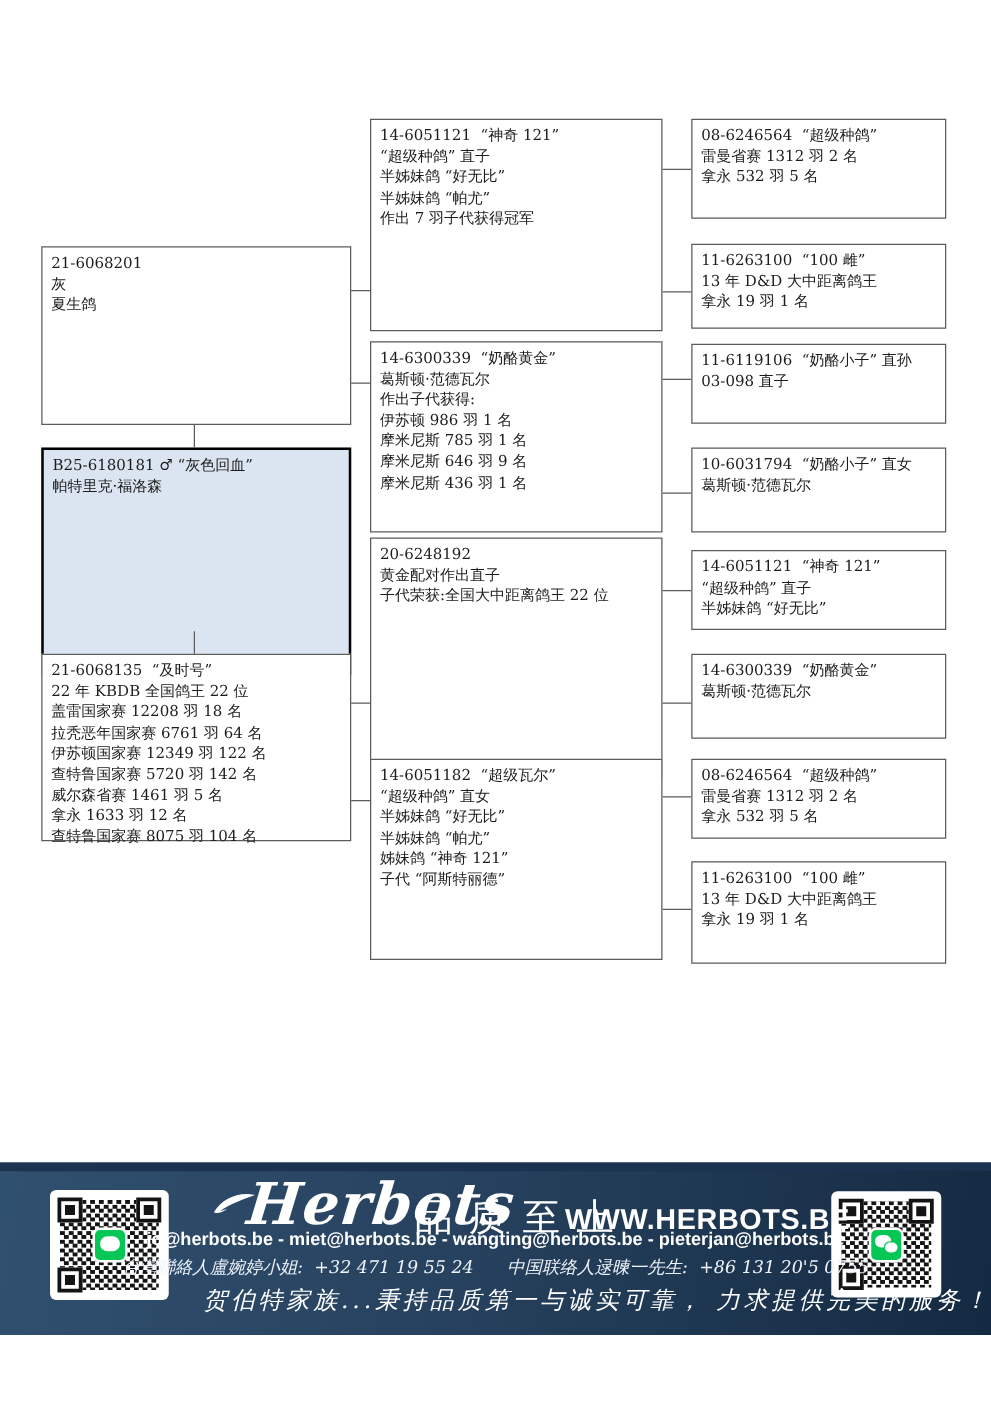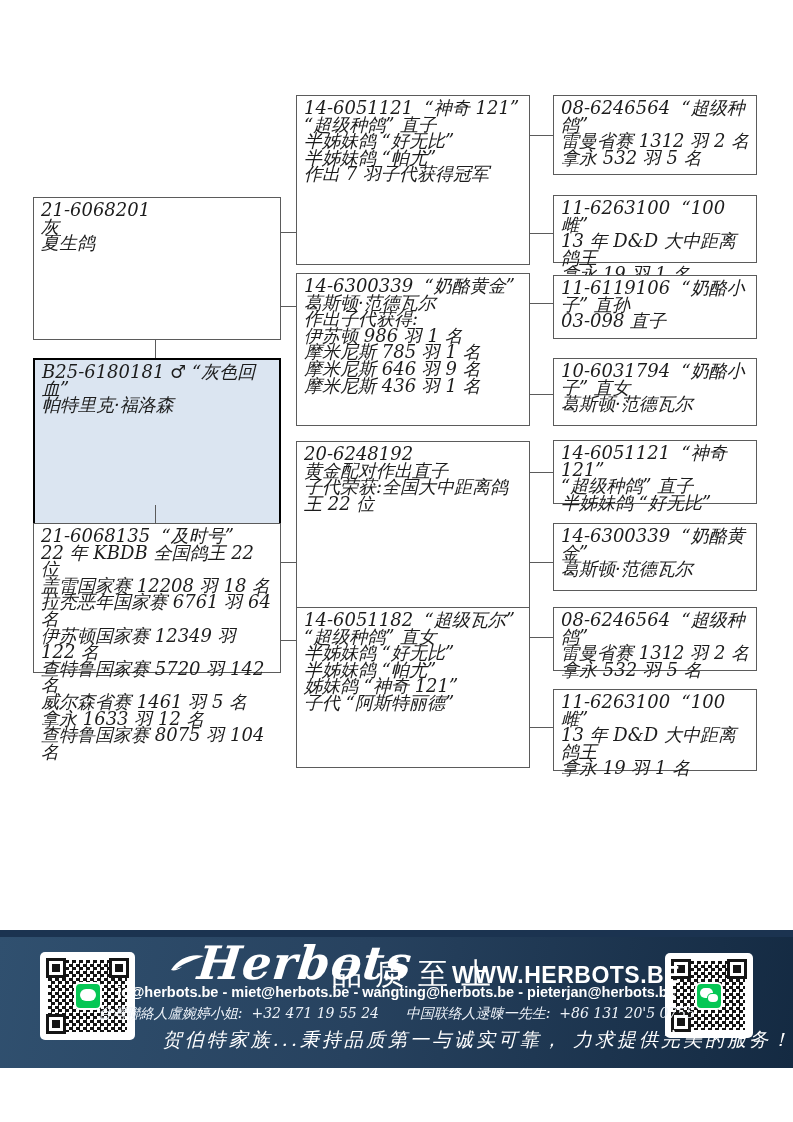--- a/index.html
+++ b/index.html
@@ -1,21 +1,21 @@
 <!DOCTYPE html>
 <html><head>
 <meta charset="utf-8">
 <style>
   html,body{margin:0;padding:0;background:#ffffff;}
   .page{position:relative;width:793px;height:1122px;background:#ffffff;overflow:hidden;
         font-family:"DejaVu Serif","Liberation Serif",serif;}
 
   
   .pbox{position:absolute;box-sizing:border-box;border:1px solid #5b5b5b;background:#fff;
-        padding:4px 6px 10px 7px;font-size:18px;line-height:16.6px;color:#1c1c1c;font-style:italic;}
+        padding:4px 6px 10px 7px;font-size:12px;line-height:16.6px;color:#1c1c1c;}
   .pbox.highlight{border:2px solid #000;background:#dbe5f1;}
   .pline{white-space:pre-wrap;}
 
   .conn{position:absolute;background:#5b5b5b;}
 
   
   .footer{position:absolute;left:0;top:930px;width:793px;height:138px;
           background:linear-gradient(100deg,#30506f 0%,#27425f 45%,#142a42 100%);}
   .footer-topstrip{position:absolute;left:0;top:0;width:100%;height:7px;background:#1b3350;}
 
@@ -84,21 +84,21 @@
     </div>
   <div class="pbox" style="left:296px;top:273px;width:234px;height:153px">
       <div class="pline">14-6300339  “奶酪黄金”</div>
       <div class="pline">葛斯顿·范德瓦尔</div>
       <div class="pline">作出子代获得:</div>
       <div class="pline">伊苏顿 986 羽 1 名</div>
       <div class="pline">摩米尼斯 785 羽 1 名</div>
       <div class="pline">摩米尼斯 646 羽 9 名</div>
       <div class="pline">摩米尼斯 436 羽 1 名</div>
     </div>
-  <div class="pbox" style="left:296px;top:441px;width:234px;height:193px">
+  <div class="pbox" style="left:296px;top:430px;width:234px;height:193px">
       <div class="pline">20-6248192</div>
       <div class="pline">黄金配对作出直子</div>
       <div class="pline">子代荣获:全国大中距离鸽王 22 位</div>
     </div>
   <div class="pbox" style="left:296px;top:607px;width:234px;height:161px">
       <div class="pline">14-6051182  “超级瓦尔”</div>
       <div class="pline">“超级种鸽” 直女</div>
       <div class="pline">半姊妹鸽 “好无比”</div>
       <div class="pline">半姊妹鸽 “帕尤”</div>
       <div class="pline">姊妹鸽 “神奇 121”</div>

